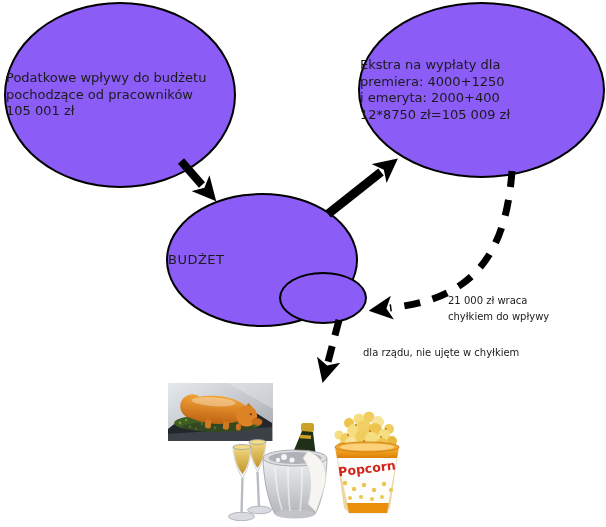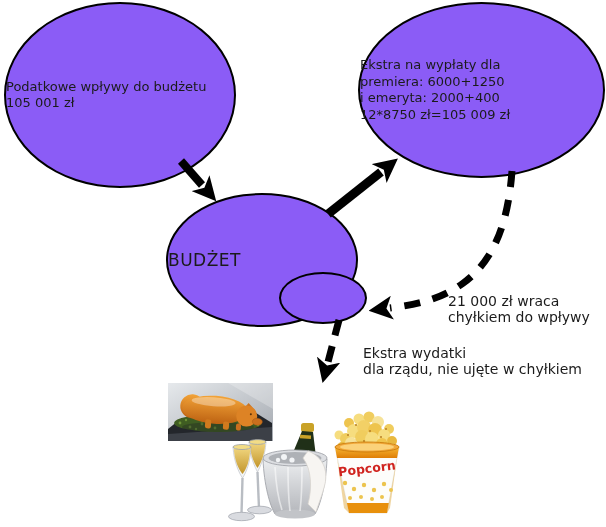--- a/index.html
+++ b/index.html
@@ -16,66 +16,66 @@
   .bubble{
     position:absolute;border:2px solid var(--ink);border-radius:50%;
     display:flex;align-items:center;justify-content:center;
     background:#8b5cf6;box-sizing:border-box;
   }
   .bubble .lines{width:100%;}
   .bubble .line{font-size:13px;line-height:16.5px;white-space:nowrap;}
   #bubble-tax{left:4px;top:2px;width:232px;height:186px;z-index:1;}
   #bubble-payroll{left:358px;top:2px;width:247px;height:176px;z-index:1;}
   #bubble-budget{left:166px;top:193px;width:192px;height:134px;z-index:1;}
-  #bubble-budget .line{font-size:17px;letter-spacing:0.5px;}
+  #bubble-budget .line{font-size:13px;letter-spacing:0.5px;}
   #bubble-small{left:279px;top:272px;width:88px;height:52px;z-index:3;}
-  .note{position:absolute;font-size:14px;line-height:16px;z-index:4;}
+  .note{position:absolute;font-size:10px;line-height:16px;z-index:4;}
   #note-return{left:448px;top:293px;}
   #note-extra{left:363px;top:345px;}
   #arrow-layer{position:absolute;left:0;top:0;width:606px;height:527px;z-index:5;pointer-events:none;}
   .img-box{position:absolute;z-index:2;}
   #img-pig{left:168px;top:383px;width:105px;height:58px;}
   #img-champagne{left:228px;top:423px;width:102px;height:104px;}
   #img-popcorn{left:334px;top:407px;width:66px;height:108px;}
 </style>
 </head>
 <body>
 
 <div class="canvas">
 
   <div class="bubble" id="bubble-tax">
     <div class="lines">
       <div class="line">Podatkowe wpływy do budżetu</div>
+      <div class="line">pochodzące od pracowników</div>
       <div class="line">105 001 zł</div>
     </div>
   </div>
 
   <div class="bubble" id="bubble-payroll">
     <div class="lines">
       <div class="line">Ekstra na wypłaty dla</div>
-      <div class="line">premiera: 6000+1250</div>
+      <div class="line">premiera: 4000+1250</div>
       <div class="line">i emeryta: 2000+400</div>
       <div class="line">12*8750 zł=105 009 zł</div>
     </div>
   </div>
 
   <div class="bubble" id="bubble-budget">
     <div class="lines">
       <div class="line">BUDŻET</div>
     </div>
   </div>
 
   <div class="bubble" id="bubble-small"></div>
 
   <div class="note" id="note-return">
     <div>21 000 zł wraca</div>
     <div>chyłkiem do wpływy</div>
   </div>
   <div class="note" id="note-extra">
-    <div>Ekstra wydatki</div>
     <div>dla rządu, nie ujęte w chyłkiem</div>
   </div>
 
   <svg id="arrow-layer" viewBox="0 0 606 527" xmlns="http://www.w3.org/2000/svg">
     <defs>
       <marker id="ah" markerUnits="userSpaceOnUse" markerWidth="24" markerHeight="24" viewBox="0 0 10 10" refX="1" refY="5" orient="auto">
         <path d="M0 0 L10 5 L0 10 L2.5 5 Z" fill="var(--ink,#000)"></path>
       </marker>
     </defs>
 

